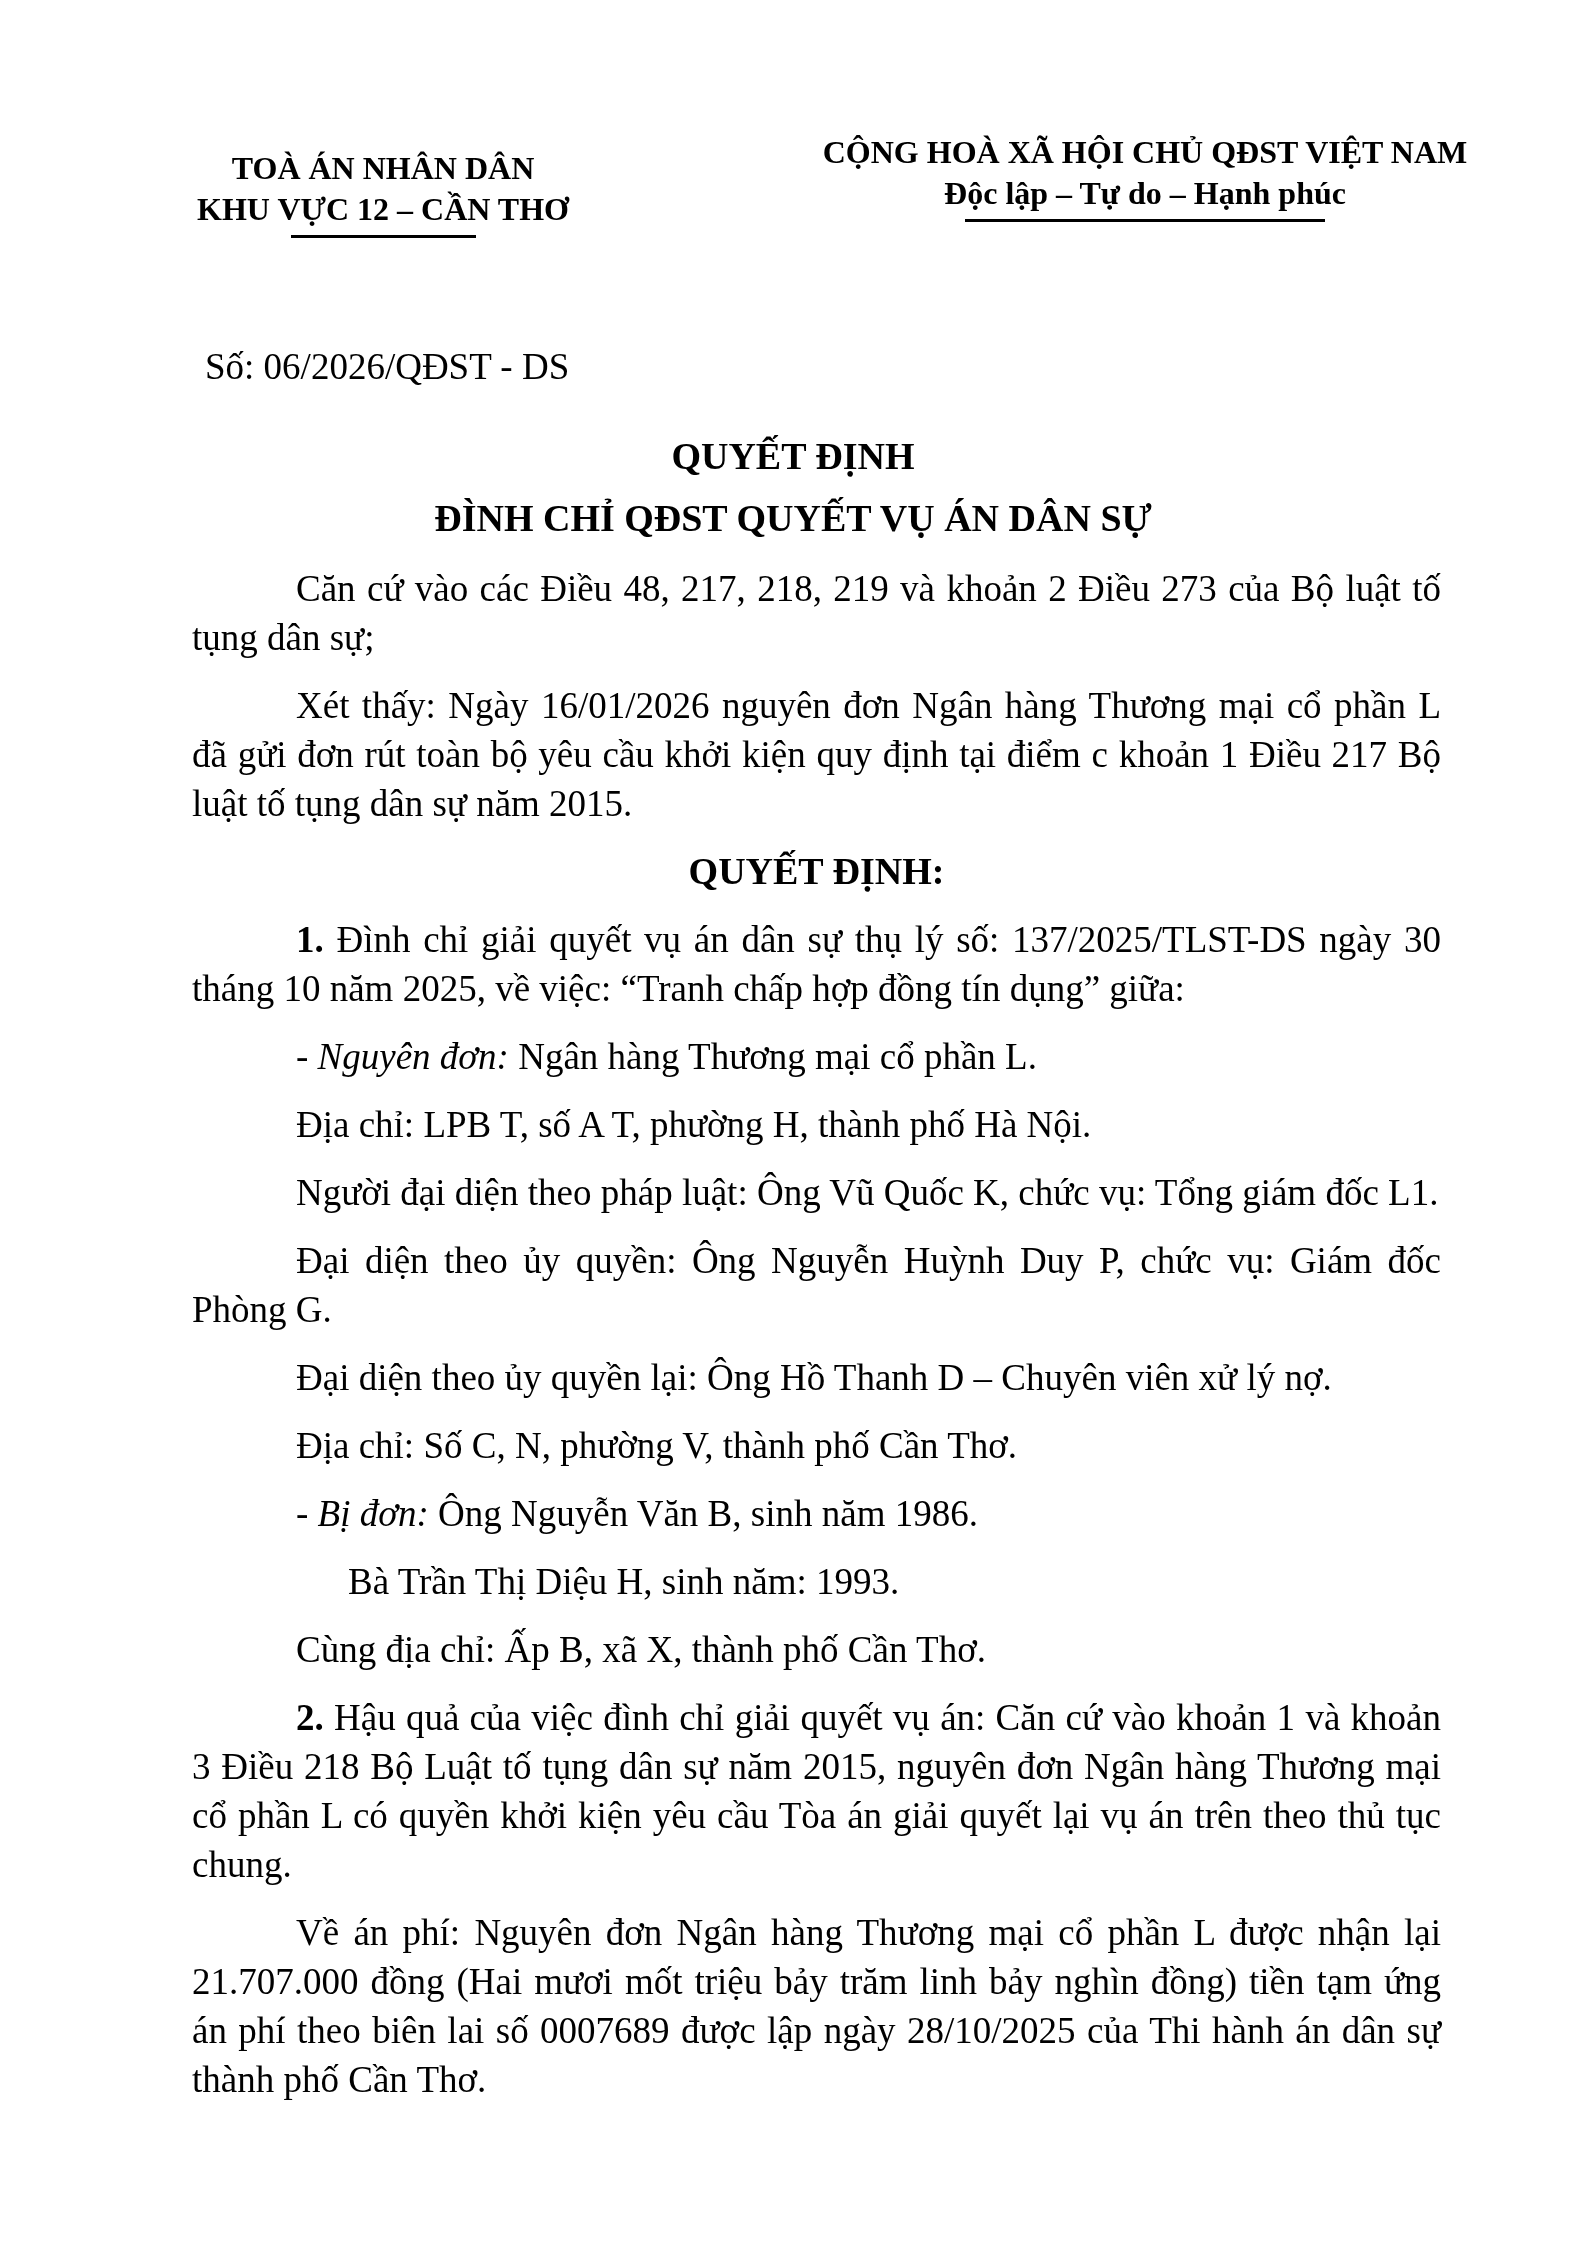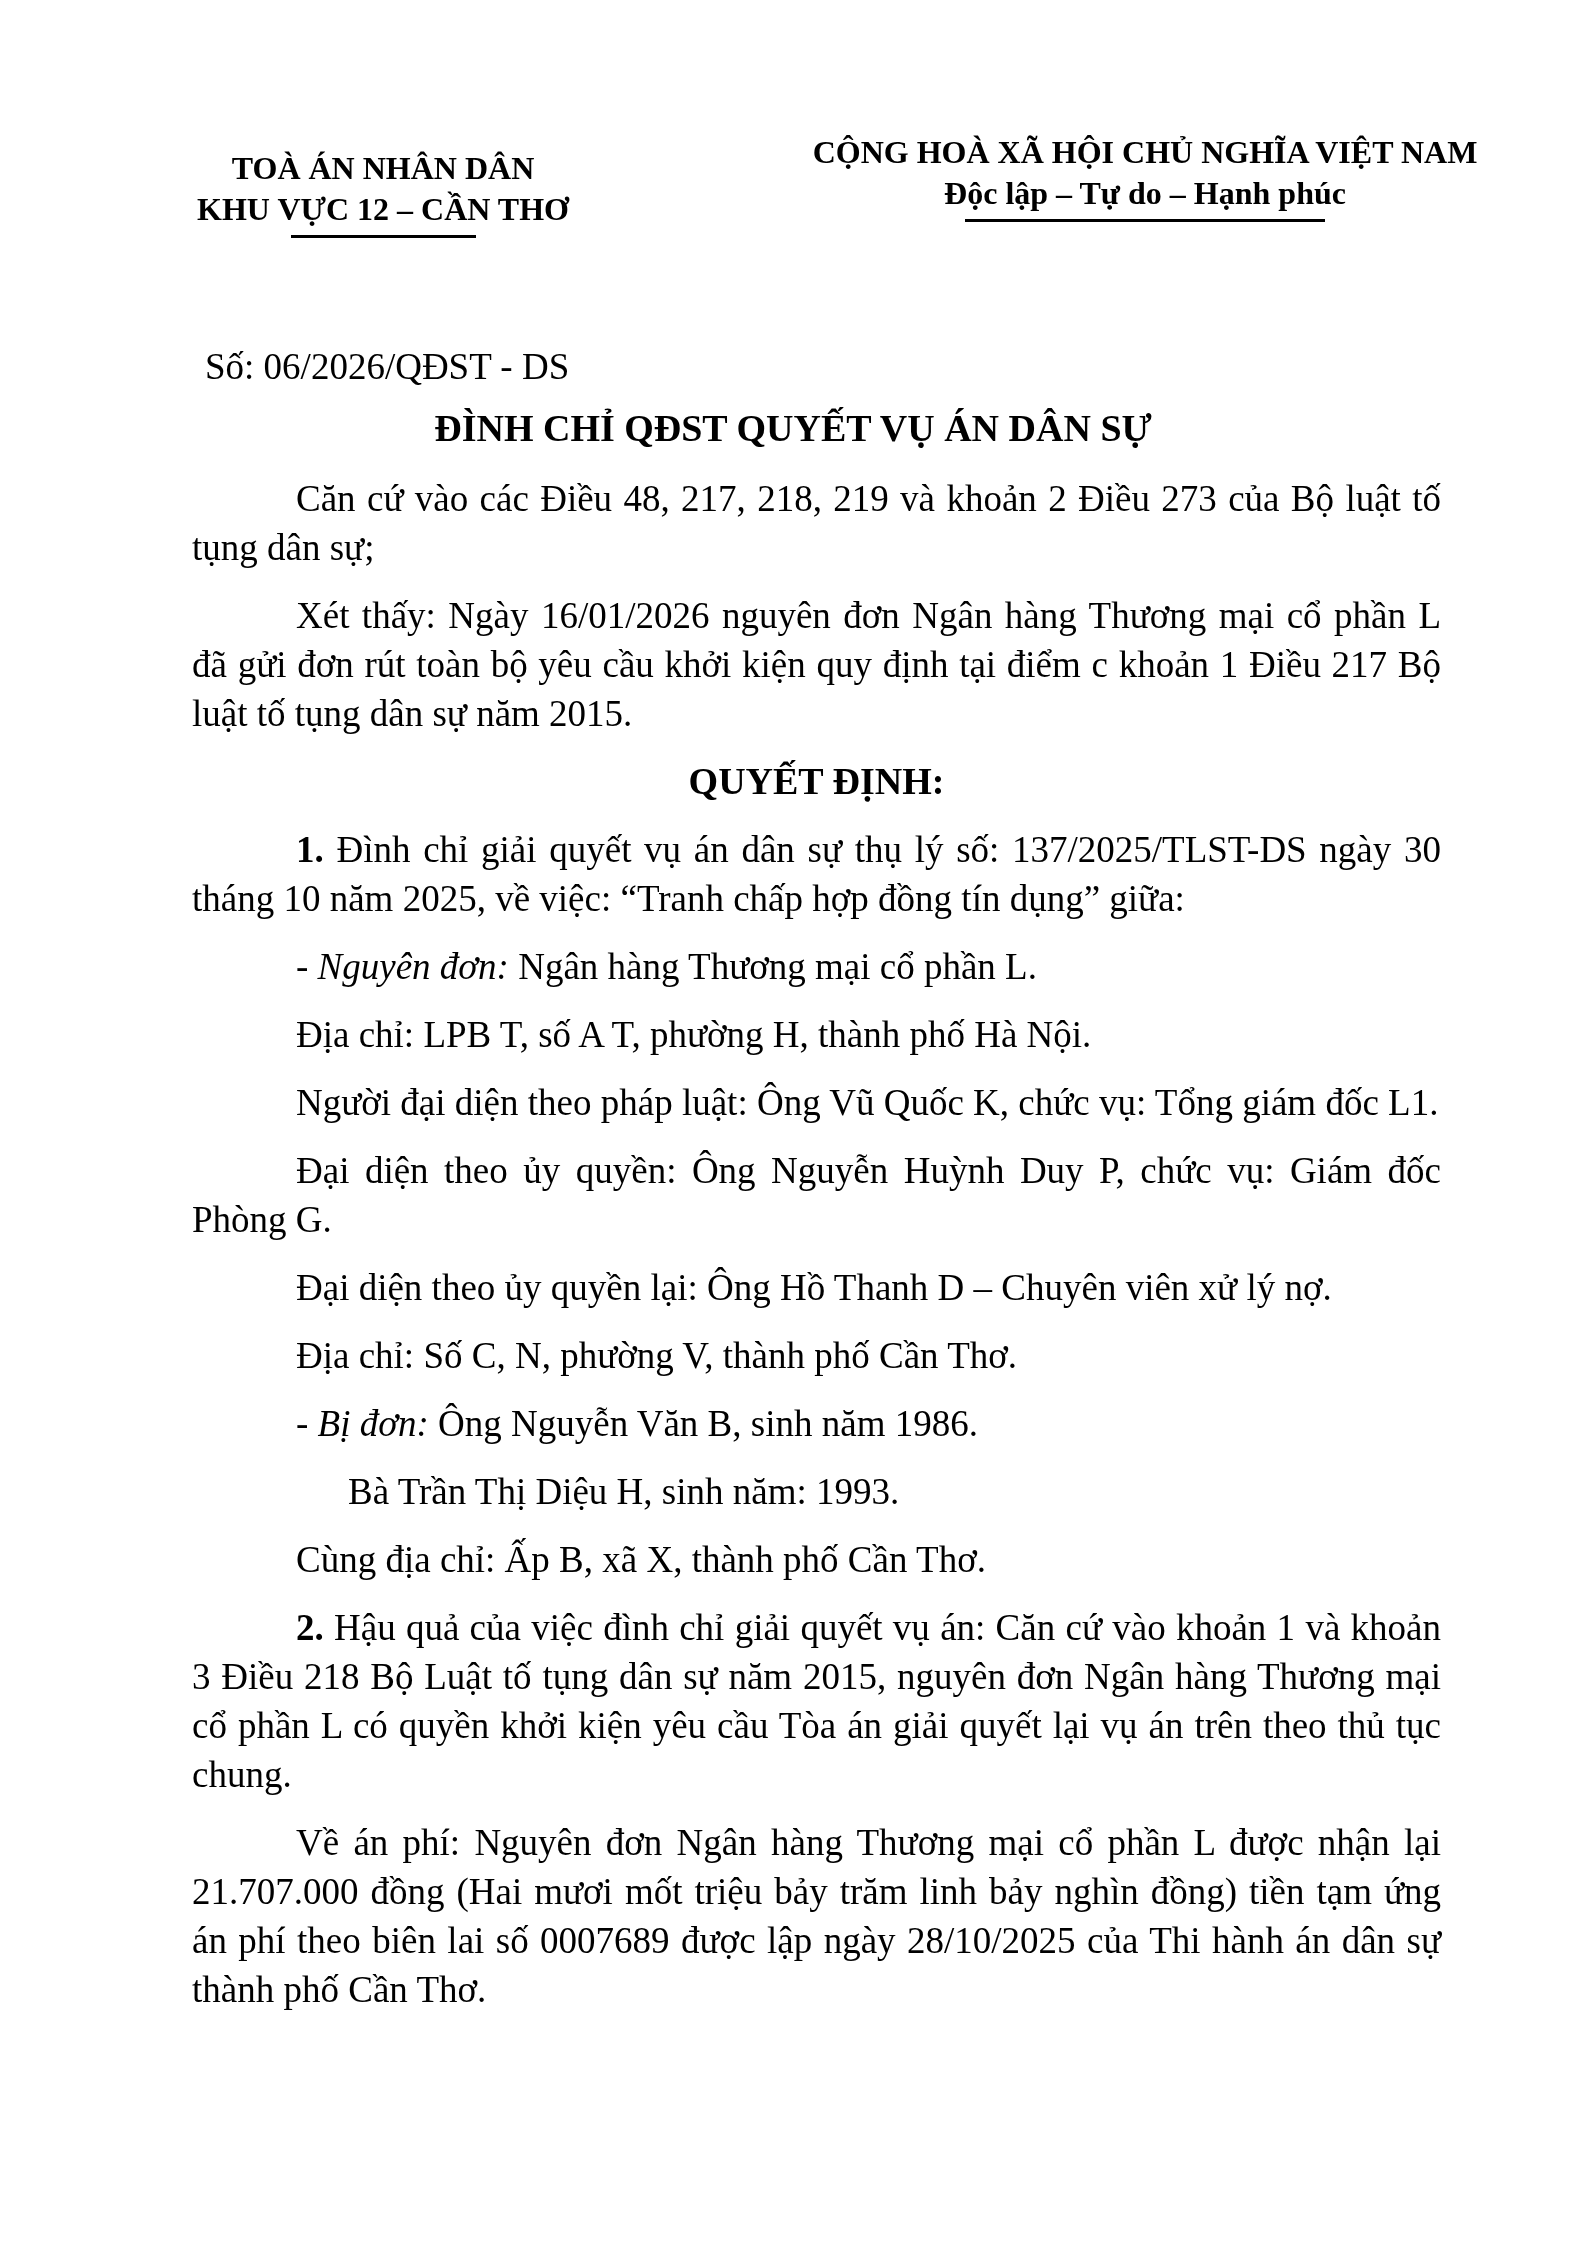--- a/index.html
+++ b/index.html
@@ -53,30 +53,31 @@
 
 <div class="page">
 
   <div class="header">
     <div class="header-col header-left">
       <div>TOÀ ÁN NHÂN DÂN</div>
       <div>KHU VỰC 12 – CẦN THƠ</div>
       <div class="rule rule-left"></div>
     </div>
     <div class="header-col header-right">
-      <div>CỘNG HOÀ XÃ HỘI CHỦ NGHĨA VIỆT NAM</div>
+      <div>CỘNG HOÀ XÃ HỘI CHỦ QĐST VIỆT NAM</div>
       <div>Độc lập – Tự do – Hạnh phúc</div>
       <div class="rule rule-right"></div>
     </div>
   </div>
 
   <div class="meta-row">
     <div class="doc-number">Số: 06/2026/QĐST - DS</div>
   </div>
 
+  <div class="title">QUYẾT ĐỊNH</div>
   <div class="subtitle">ĐÌNH CHỈ QĐST QUYẾT VỤ ÁN DÂN SỰ</div>
 
   <div class="content">
 
     <p><span>Căn cứ vào các Điều 48, 217, 218, 219 và khoản 2 Điều 273 của Bộ luật tố tụng dân sự;</span></p>
     <p><span>Xét thấy: Ngày 16/01/2026 nguyên đơn Ngân hàng Thương mại cổ phần L đã gửi đơn rút toàn bộ yêu cầu khởi kiện quy định tại điểm c khoản 1 Điều 217 Bộ luật tố tụng dân sự năm 2015.</span></p>
 
     <div class="section-heading">QUYẾT ĐỊNH:</div>
 
     <p><b>1.</b><span> Đình chỉ giải quyết vụ án dân sự thụ lý số: 137/2025/TLST-DS ngày 30 tháng 10 năm 2025, về việc: “Tranh chấp hợp đồng tín dụng” giữa:</span></p>

